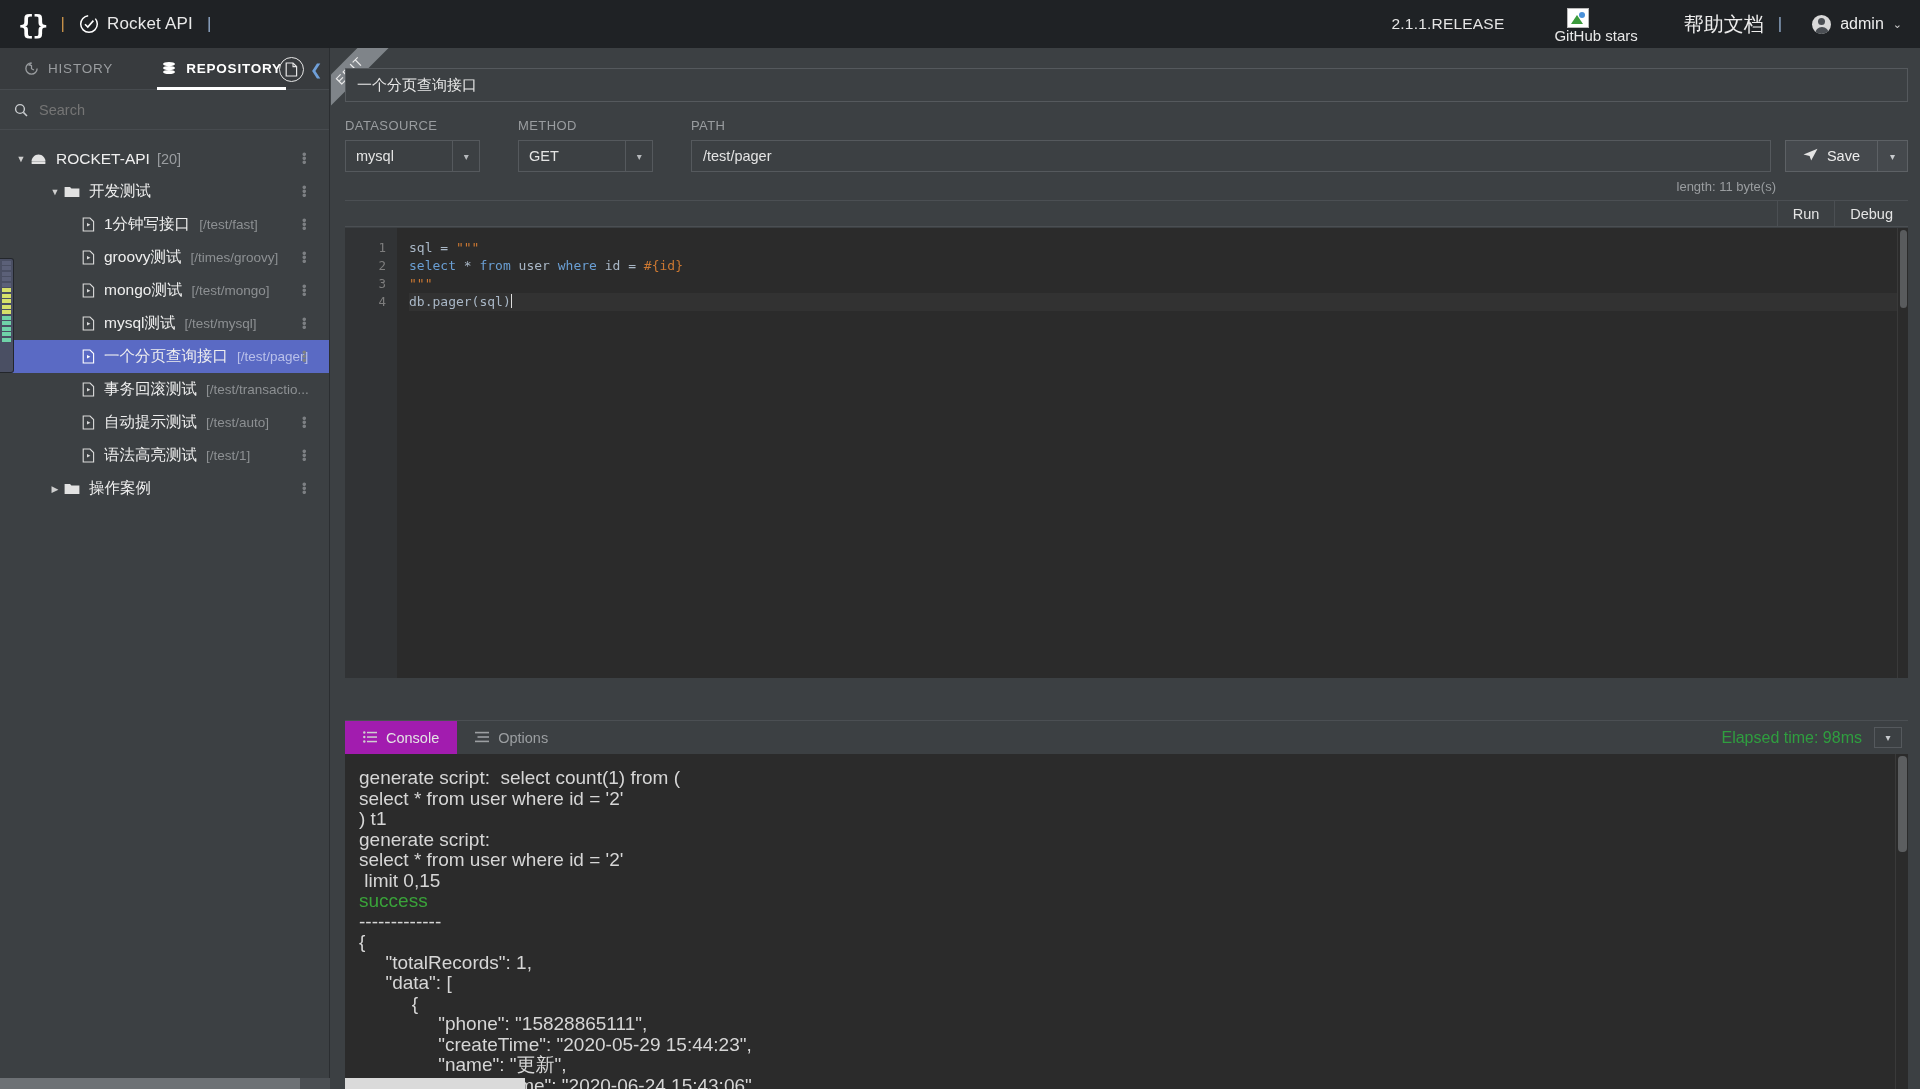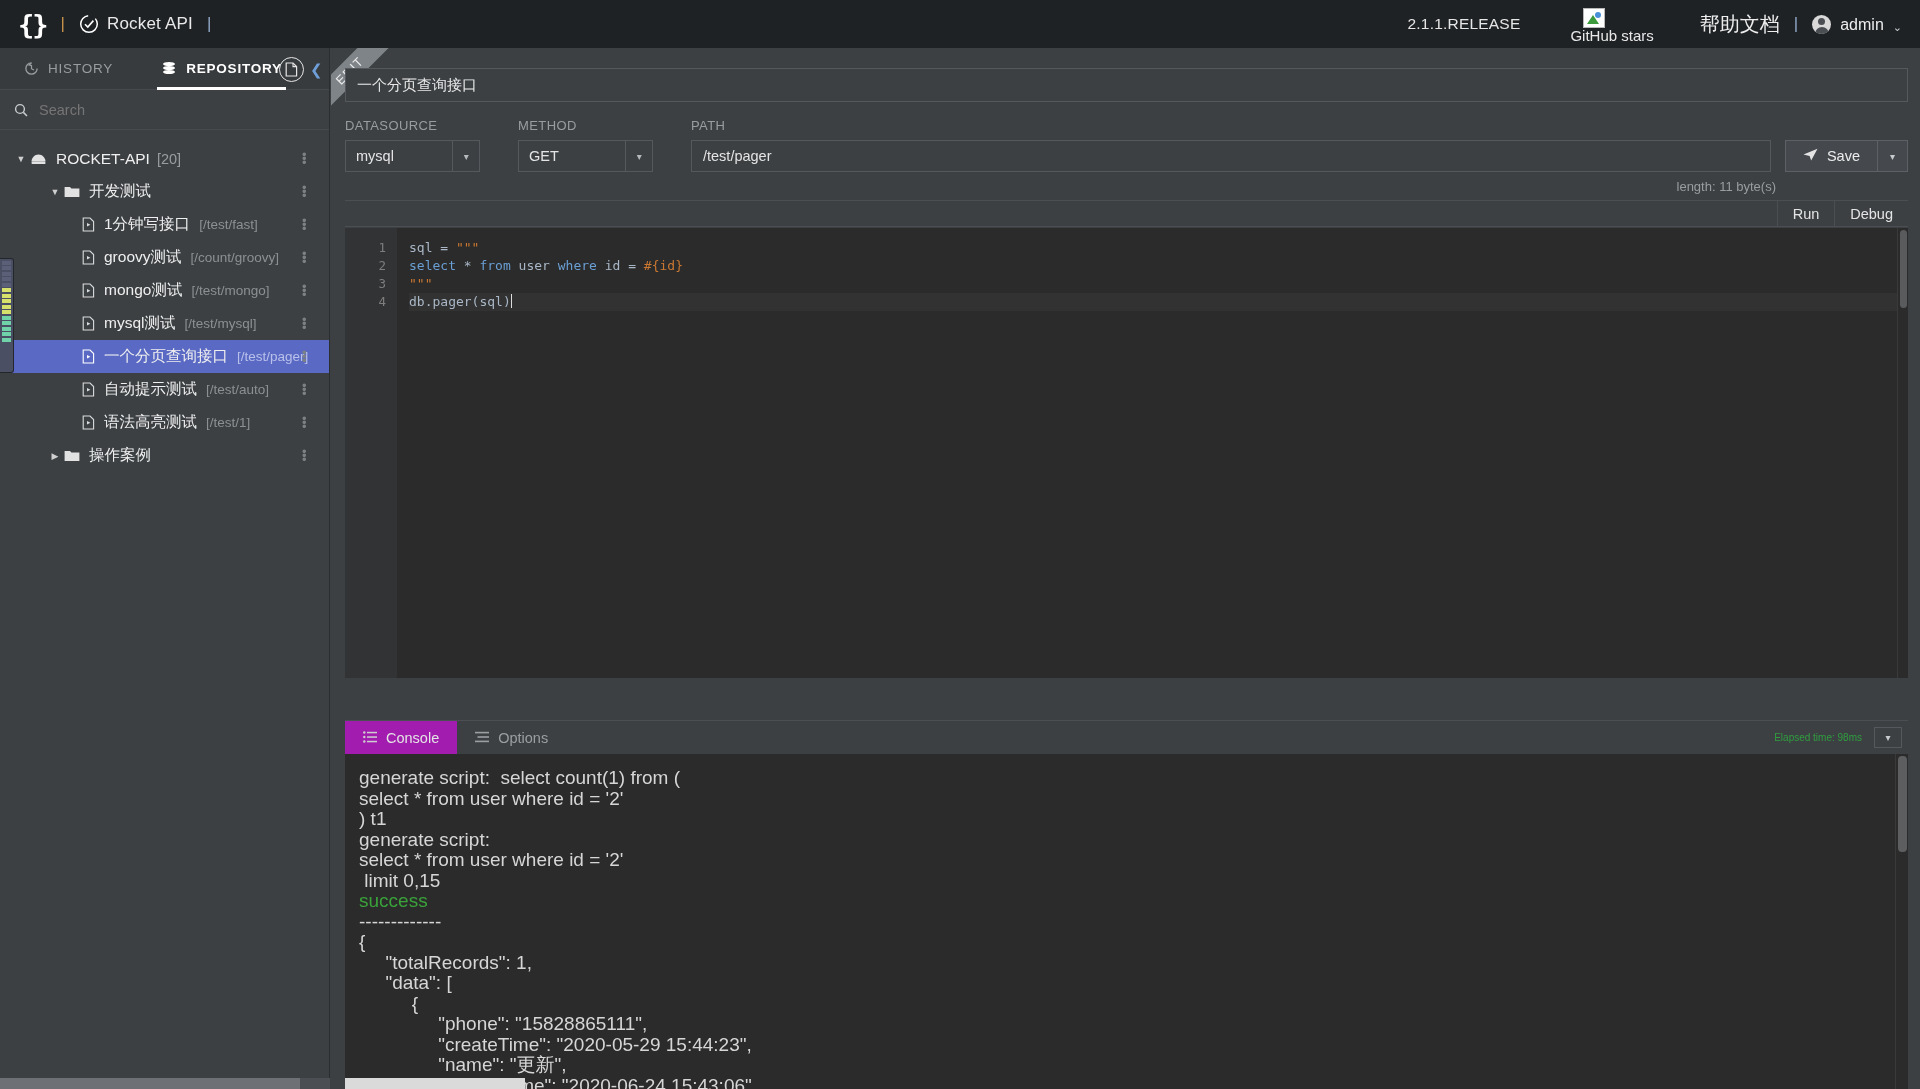--- a/index.html
+++ b/index.html
@@ -60,21 +60,21 @@
     position: relative; overflow: hidden; margin-right: 9px; flex: none;
   }
   .avatar-circle::before {
     content: ""; position: absolute; left: 6px; top: 3.5px;
     width: 7px; height: 7px; border-radius: 50%; background: #4b4f54;
   }
   .avatar-circle::after {
     content: ""; position: absolute; left: 2.5px; top: 12px;
     width: 14px; height: 10px; border-radius: 7px 7px 0 0; background: #4b4f54;
   }
-  .user-wrap { display: flex; align-items: flex-end; }
+  .user-wrap { display: flex; align-items: center; margin-left: 16px; }
   .user-name { color: #ededed; font-size: 16px; }
   .caret-dn {
     margin-left: 9px; color: #cfcfcf; font-size: 11px;
   }
 
   
   .sidebar {
     position: absolute; left: 0; top: 48px; width: 330px; height: 1041px;
     background: #3c4043; border-right: 1px solid #2b2e31;
   }
@@ -259,21 +259,21 @@
   .console-tabs {
     height: 33px; display: flex; align-items: stretch; position: relative;
   }
   .ctab {
     display: flex; align-items: center; gap: 9px; padding: 0 18px;
     font-size: 14.5px; color: #9c9fa2;
   }
   .ctab.active { background: #a21caf; color: #e4e4e4; }
   .elapsed {
     position: absolute; right: 46px; top: 0; height: 33px;
-    display: flex; align-items: center; color: #2f9e3f; font-size: 10px;
+    display: flex; align-items: center; color: #2f9e3f; font-size: 16px;
   }
   .cons-caret {
     position: absolute; right: 6px; top: 6px; width: 28px; height: 21px;
     border: 1px solid #55595d; display: flex; align-items: center;
     justify-content: center; color: #c8cbce; font-size: 10px;
   }
   .console-body {
     position: absolute; left: 0; right: 0; top: 33px; bottom: 0;
     background: #2b2b2b; display: flex; overflow: hidden;
   }
@@ -426,21 +426,21 @@
     </div>
 
     <div class="tree-row lvl3">
       <span class="file-ico">
         <svg width="13" height="15" viewBox="0 0 13 15">
             <path d="M1.2 1 H8 L11.6 4.5 V14 H1.2 Z" fill="none" stroke="#dcdcdc" stroke-width="1.1"></path>
             <path d="M5 6 L8.4 7.8 L5 9.6 Z" fill="#dcdcdc"></path>
           </svg>
       </span>
       <span class="node-label">groovy测试</span>
-      <span class="node-path">[/count/groovy]</span>
+      <span class="node-path">[/times/groovy]</span>
       <span class="dots">
           <span>•</span>
           <span>•</span>
           <span>•</span>
         </span>
     </div>
 
     <div class="tree-row lvl3">
       <span class="file-ico">
         <svg width="13" height="15" viewBox="0 0 13 15">
@@ -482,20 +482,30 @@
       </span>
       <span class="node-label">一个分页查询接口</span>
       <span class="node-path">[/test/pager]</span>
       <span class="dots">
           <span>•</span>
           <span>•</span>
           <span>•</span>
         </span>
     </div>
 
+    <div class="tree-row lvl3">
+      <span class="file-ico">
+        <svg width="13" height="15" viewBox="0 0 13 15">
+            <path d="M1.2 1 H8 L11.6 4.5 V14 H1.2 Z" fill="none" stroke="#dcdcdc" stroke-width="1.1"></path>
+            <path d="M5 6 L8.4 7.8 L5 9.6 Z" fill="#dcdcdc"></path>
+          </svg>
+      </span>
+      <span class="node-label">事务回滚测试</span>
+      <span class="node-path">[/test/transactio...</span>
+    </div>
 
 
     <div class="tree-row lvl3">
       <span class="file-ico">
         <svg width="13" height="15" viewBox="0 0 13 15">
             <path d="M1.2 1 H8 L11.6 4.5 V14 H1.2 Z" fill="none" stroke="#dcdcdc" stroke-width="1.1"></path>
             <path d="M5 6 L8.4 7.8 L5 9.6 Z" fill="#dcdcdc"></path>
           </svg>
       </span>
       <span class="node-label">自动提示测试</span>

